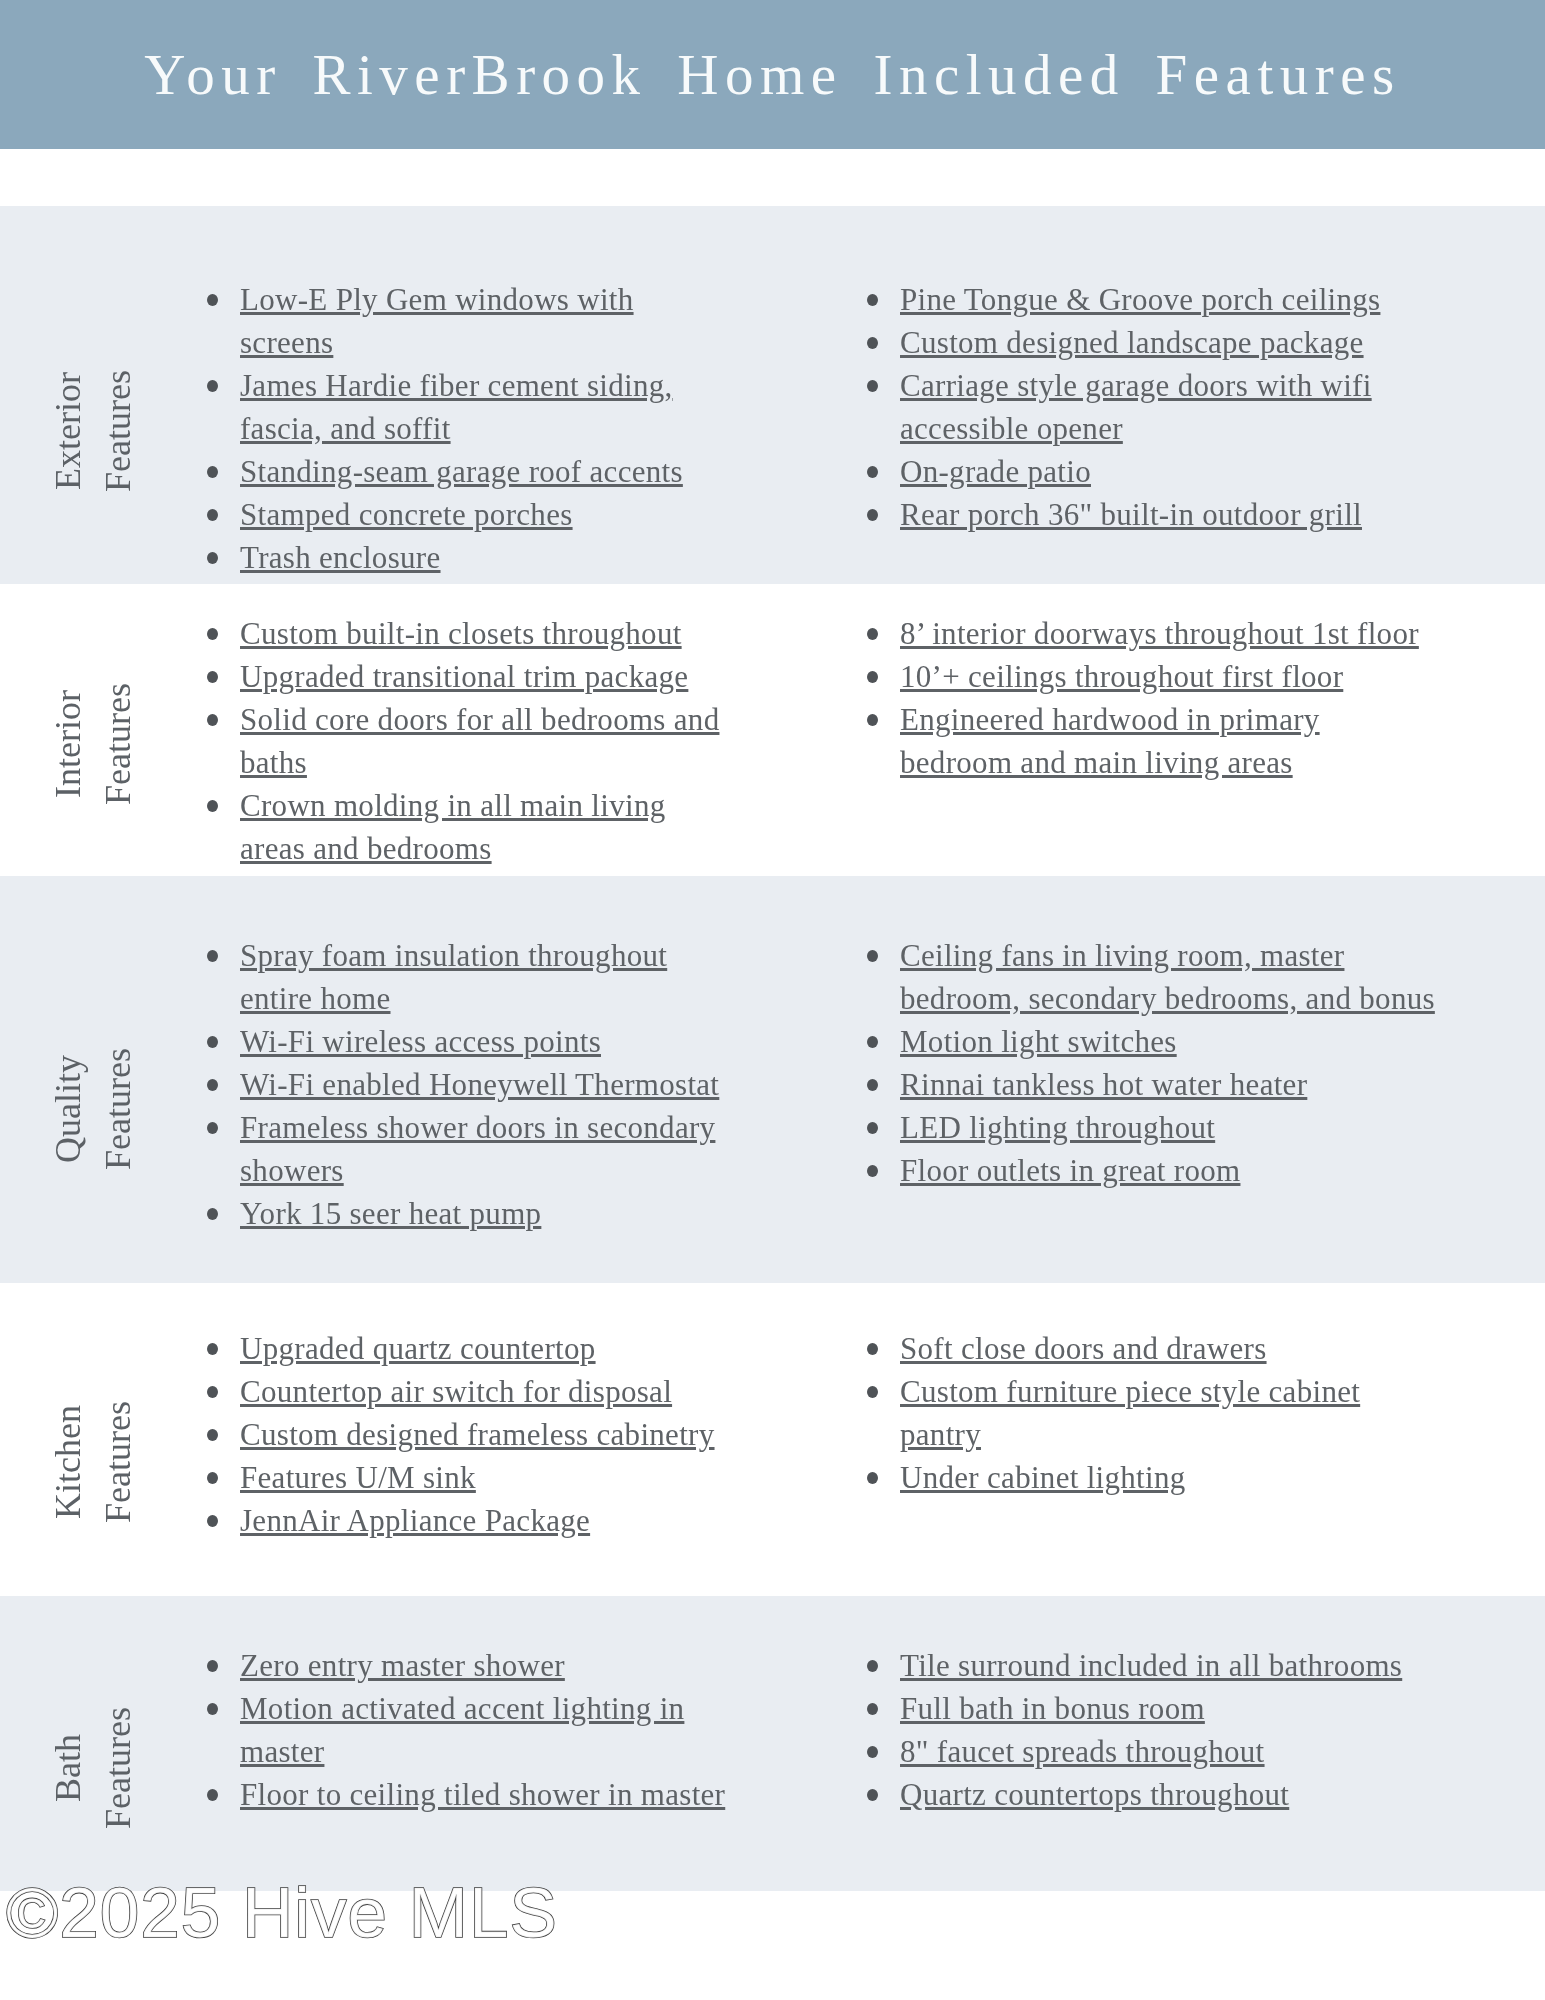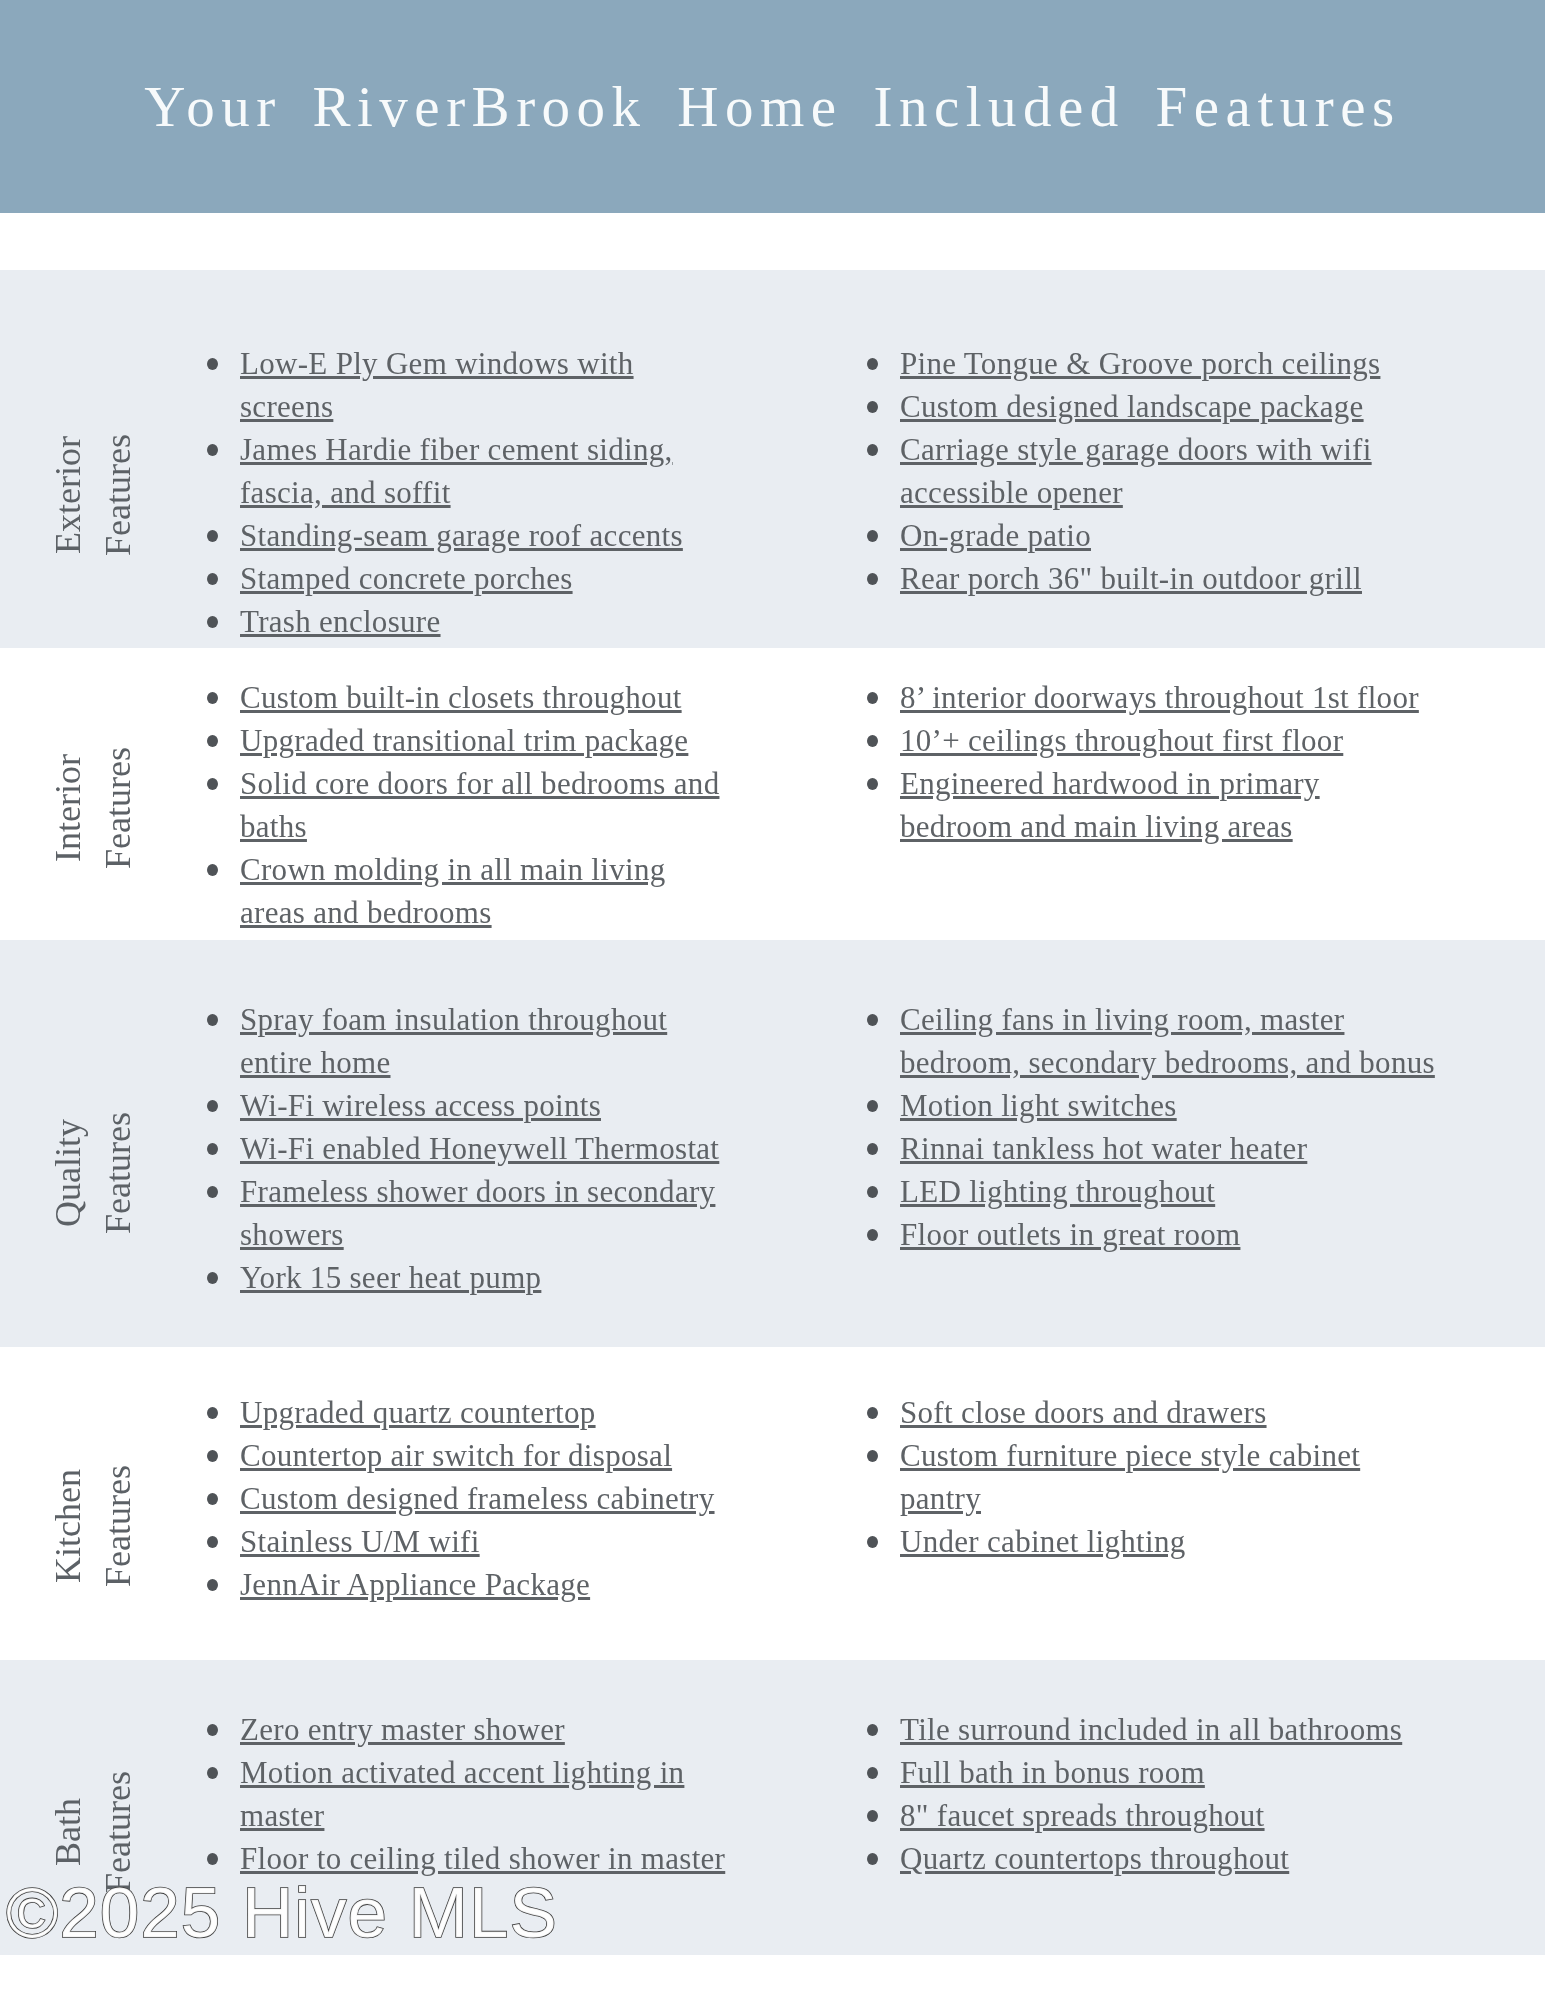--- a/index.html
+++ b/index.html
@@ -13,21 +13,21 @@
   *{margin:0;padding:0;box-sizing:border-box;}
   html,body{background:#ffffff;}
   .page{
     position:relative;
     width:1545px;height:2000px;
     background:#ffffff;
     overflow:hidden;
     font-family:"Liberation Serif", serif;
   }
   .header{
-    height:213px;
+    height:149px;
     background:var(--header-bg);
     display:flex;align-items:center;justify-content:center;
   }
   .header .title{
     color:var(--title);
     font-size:57px;
     font-weight:normal;
     letter-spacing:6.5px;
     word-spacing:10px;
     white-space:nowrap;
@@ -187,21 +187,21 @@
     <div class="label-cell">
       <div class="label-rot">
         <div>Kitchen</div>
         <div>Features</div>
       </div>
     </div>
     <ul class="col col-left">
         <li>Upgraded quartz countertop</li>
         <li>Countertop air switch for disposal</li>
         <li>Custom designed frameless cabinetry</li>
-        <li>Stainless U/M wifi</li>
+        <li>Features U/M sink</li>
         <li>JennAir Appliance Package</li>
       </ul>
     <ul class="col col-right">
         <li>Soft close doors and drawers</li>
         <li>Custom furniture piece style cabinet
 pantry</li>
         <li>Under cabinet lighting</li>
       </ul>
   </div>
 

